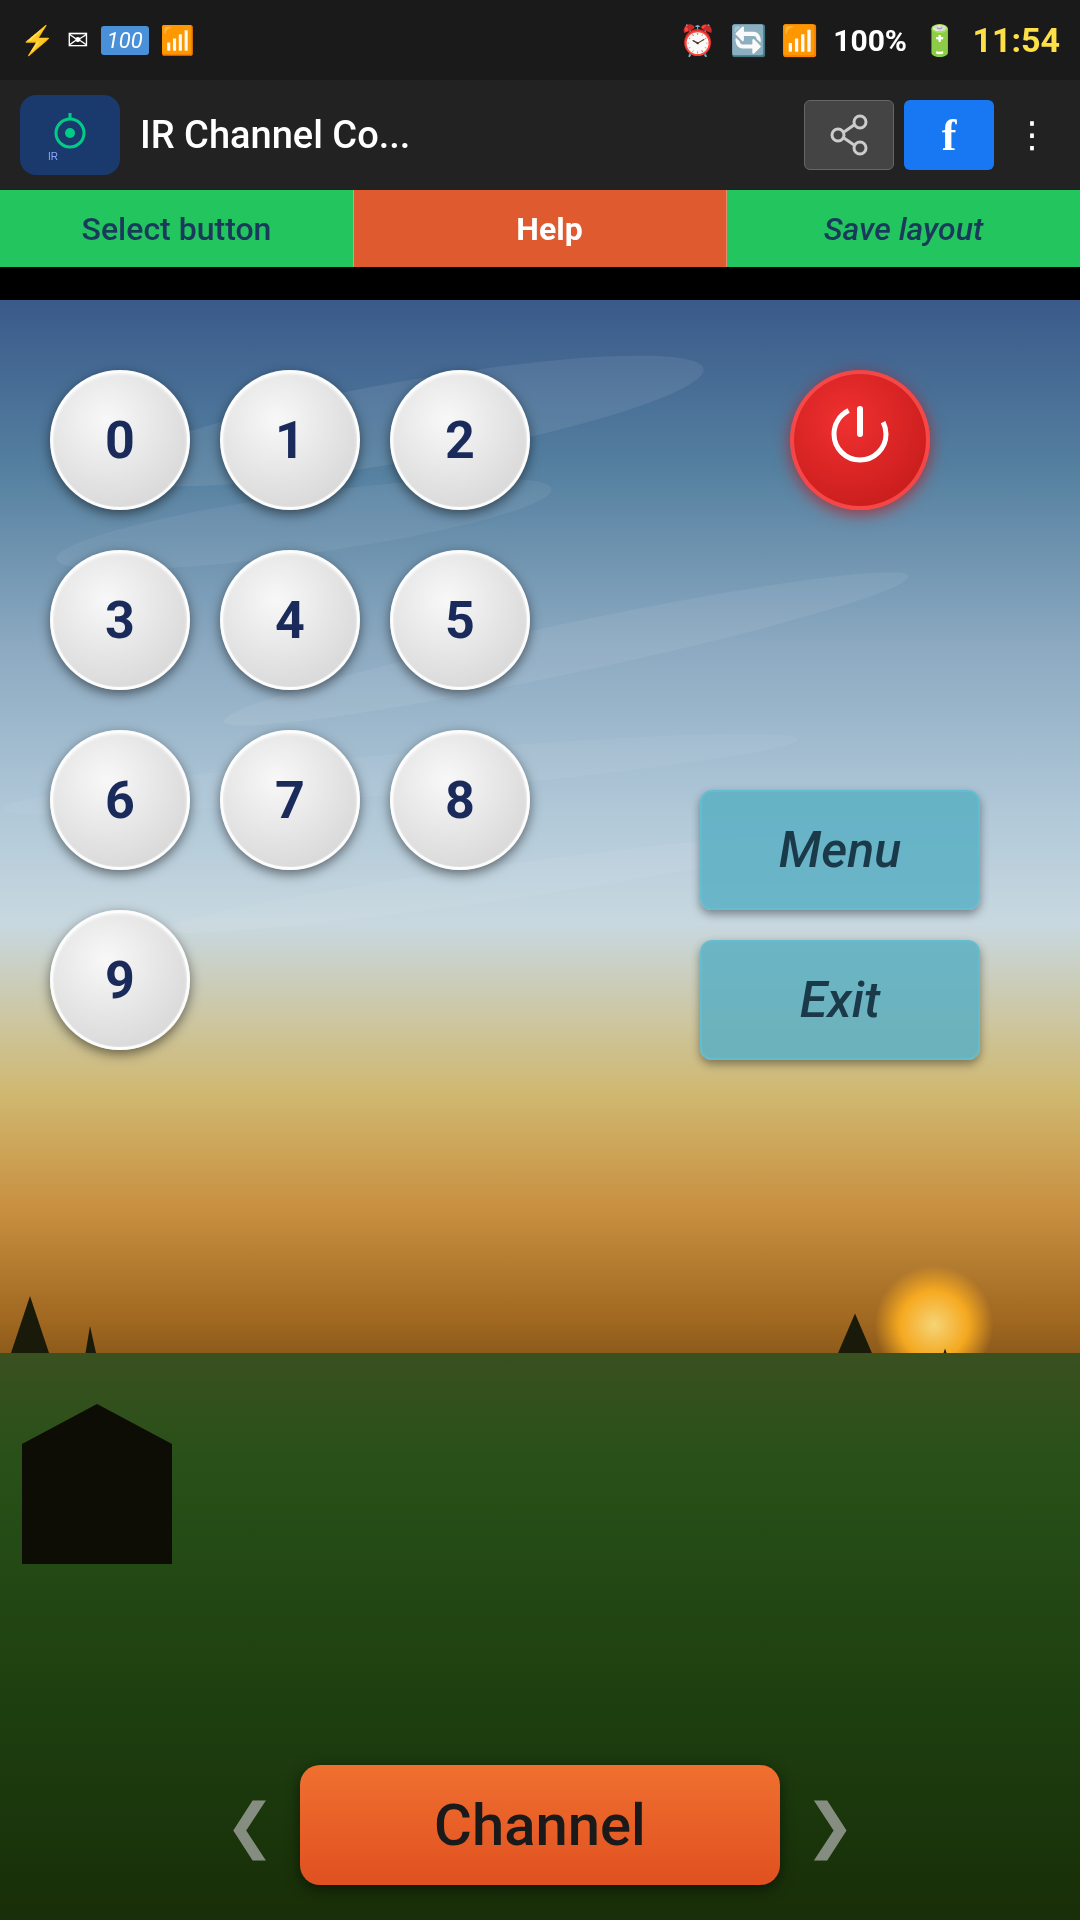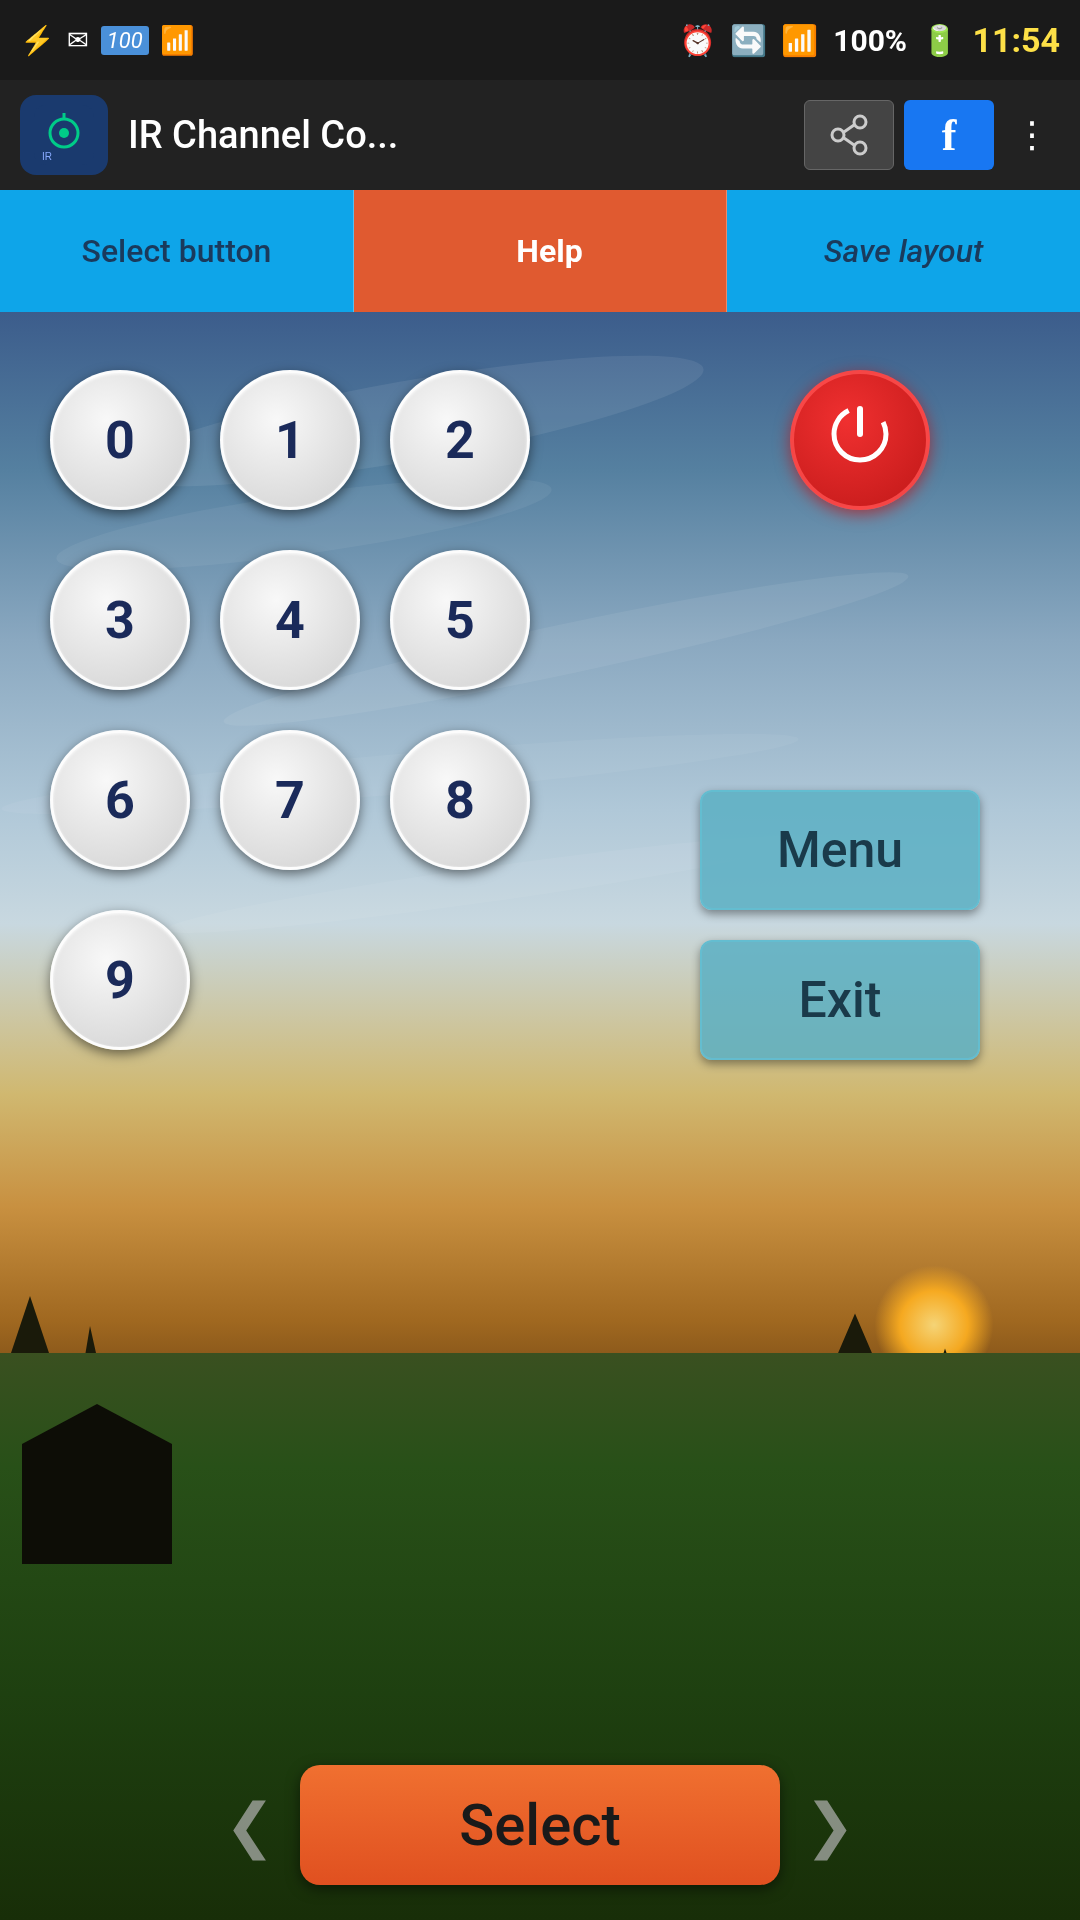--- a/index.html
+++ b/index.html
@@ -60,21 +60,21 @@
       background: #222;
       display: flex;
       align-items: center;
       padding: 0 20px;
       gap: 20px;
       position: relative;
       z-index: 100;
     }
 
     .app-icon {
-      width: 88px;
+      width: 100px;
       height: 80px;
       background: #1a3a6e;
       border-radius: 16px;
       display: flex;
       align-items: center;
       justify-content: center;
       font-size: 36px;
       flex-shrink: 0;
     }
 
@@ -122,22 +122,22 @@
     .more-btn {
       color: #fff;
       font-size: 36px;
       padding: 0 10px;
       cursor: pointer;
     }
 
     
     #tab-bar {
       width: 100%;
-      height: 122px;
-      background: #0ea5e9;
+      height: 77px;
+      background: #22c55e;
       display: flex;
       position: relative;
       z-index: 100;
     }
 
     .tab-item {
       flex: 1;
       display: flex;
       align-items: center;
       justify-content: center;
@@ -260,20 +260,21 @@
       border: 2px solid rgba(100,190,210,0.9);
       border-radius: 12px;
       display: flex;
       align-items: center;
       justify-content: center;
       font-size: 50px;
       font-weight: 500;
       color: #1a3a4a;
       cursor: pointer;
       box-shadow: 0 4px 10px rgba(0,0,0,0.4);
+      font-style: italic;
     }
 
     
     #channel-bar {
       position: absolute;
       bottom: 0;
       left: 0;
       width: 1080px;
       height: 160px;
       background: transparent;
@@ -446,18 +447,18 @@
     <span>Exit</span>
   </div>
 
 </div>
 
 <div id="channel-bar">
   <div class="nav-arrow">
     <span>❮</span>
   </div>
   <div class="channel-btn">
-    <span>Select</span>
+    <span>Channel</span>
   </div>
   <div class="nav-arrow">
     <span>❯</span>
   </div>
 </div>
 
 </body></html>

